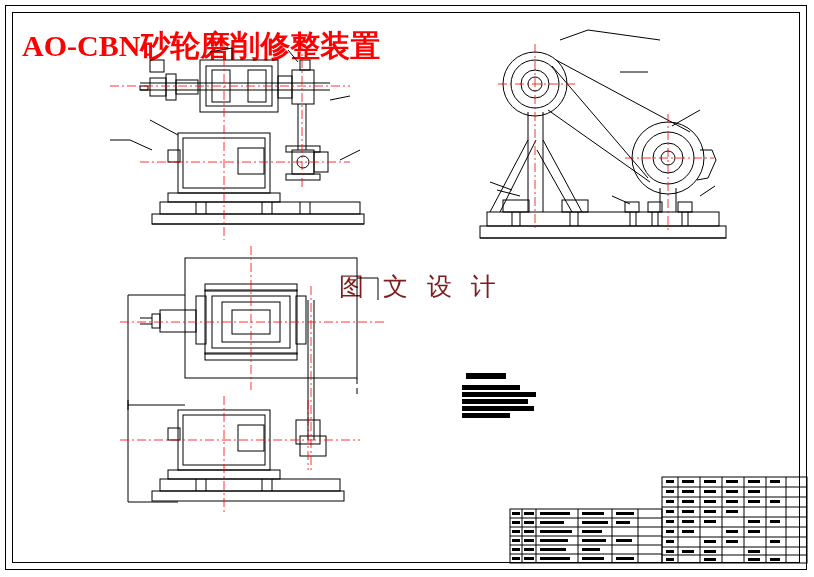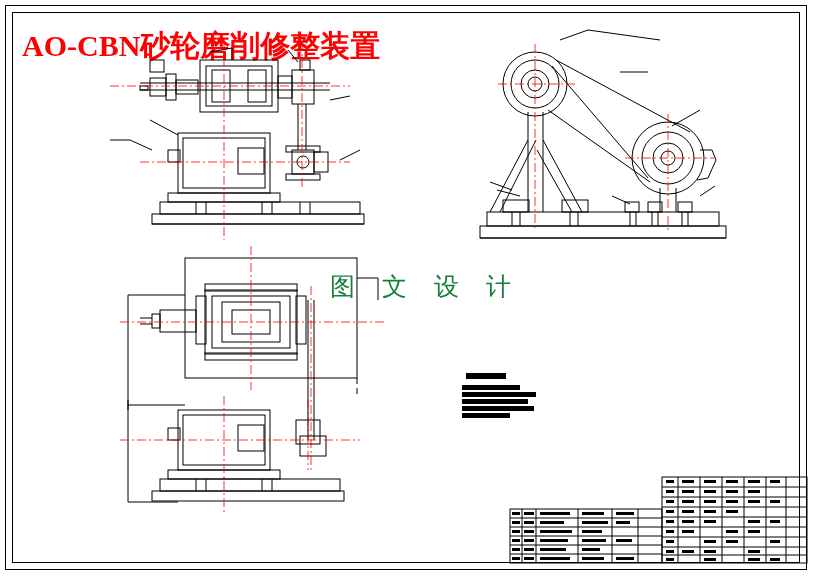--- a/index.html
+++ b/index.html
@@ -1,21 +1,21 @@
 <!DOCTYPE html>
 <html><head>
 <meta charset="utf-8">
 <style>
   html,body{margin:0;padding:0;background:#ffffff;}
   body{width:814px;height:577px;font-family:"Liberation Sans",sans-serif;overflow:hidden;}
   #sheet{position:relative;width:814px;height:577px;background:#fff;}
   .frame-outer{position:absolute;left:5px;top:5px;width:802px;height:565px;border:1px solid #000;box-sizing:border-box;}
   .frame-inner{position:absolute;left:12px;top:12px;width:788px;height:551px;border:1px solid #000;box-sizing:border-box;}
   .title-cn{position:absolute;left:22px;top:18px;font-family:"Liberation Serif",serif;font-weight:bold;font-size:30px;color:#ff0000;letter-spacing:0px;white-space:nowrap;margin-top:8px;}
-  .watermark{position:absolute;left:330px;top:270px;font-family:Liberation Mono, monospace;font-size:25px;color:#15803d;letter-spacing:6px;white-space:nowrap;}
+  .watermark{position:absolute;left:339px;top:270px;font-family:Liberation Sans, sans-serif;font-size:25px;color:#7f1d1d;letter-spacing:6px;white-space:nowrap;}
   svg{position:absolute;left:0;top:0;}
   .bar{position:absolute;background:#000;}
 </style>
 </head>
 <body>
 
 <div id="sheet">
 
   <div class="frame-outer"></div>
   <div class="frame-inner"></div>

